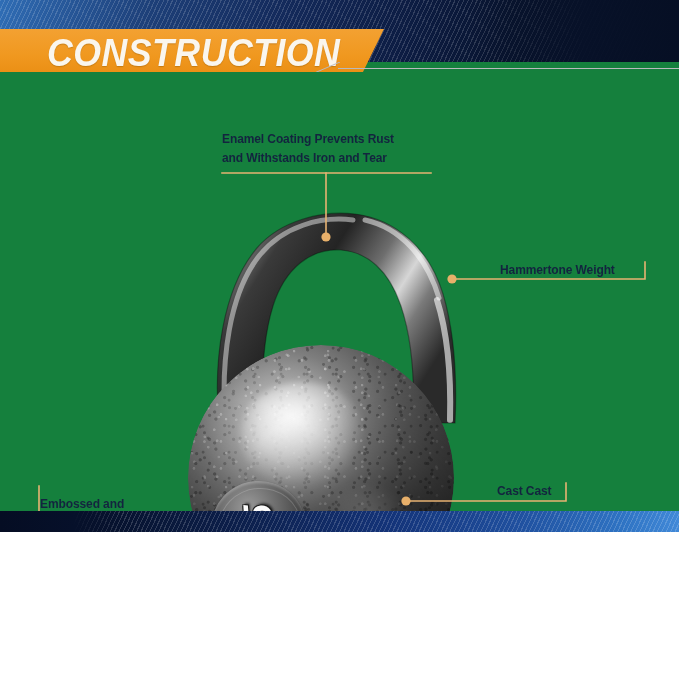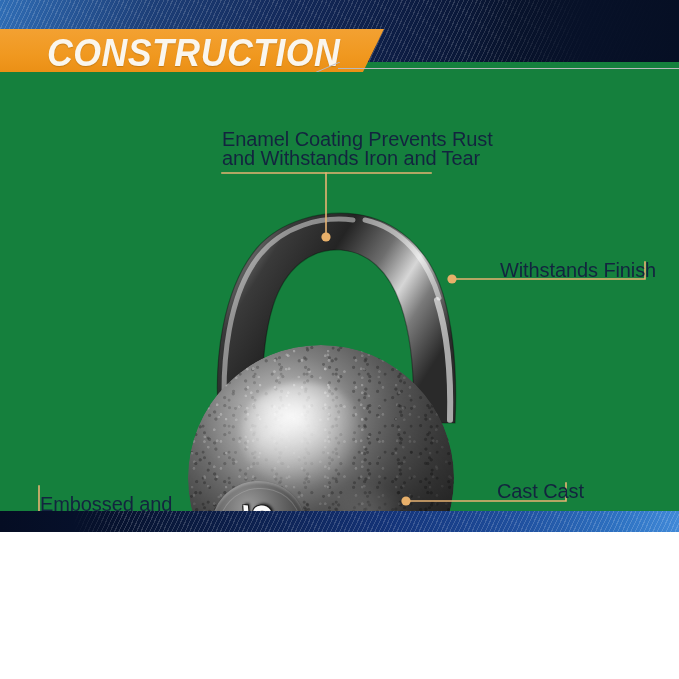--- a/index.html
+++ b/index.html
@@ -156,22 +156,22 @@
     letter-spacing:-2px;
     transform:rotate(-90deg) scaleX(0.92);
     text-shadow:1px 1px 0 #1c1c1c, -1px -1px 0 #1c1c1c, 1px -1px 0 #1c1c1c, -1px 1px 0 #1c1c1c, 2px 2px 3px rgba(0,0,0,0.7);
     position:relative;z-index:2;
   }
 
   
   .callout-text{
     position:absolute;
     color:#13243f;
-    font-size:20px;
-    font-weight:normal;
+    font-size:12px;
+    font-weight:bold;
     line-height:19px;
     letter-spacing:-0.1px;
     white-space:nowrap;
   }
   .callout-text span{display:block;}
 
   .c1{left:222px;top:130px;}
   .c2{left:500px;top:261px;}
   .c3{left:497px;top:482px;}
   .c4{left:40px;top:495px;}
@@ -256,21 +256,21 @@
       <circle cx="406" cy="501" r="4.6"></circle>
       <circle cx="222" cy="527" r="4.6"></circle>
     </g>
   </svg>
 
   <div class="callout-text c1">
     <span>Enamel Coating Prevents Rust</span>
     <span>and Withstands Iron and Tear</span>
   </div>
   <div class="callout-text c2">
-    <span>Withstands Finish</span>
+    <span>Hammertone Weight</span>
   </div>
   <div class="callout-text c3">
     <span>Cast Cast</span>
   </div>
   <div class="callout-text c4">
     <span>Embossed and</span>
   </div>
 
   <div class="footer">
     <div class="footer-left-solid"></div>

